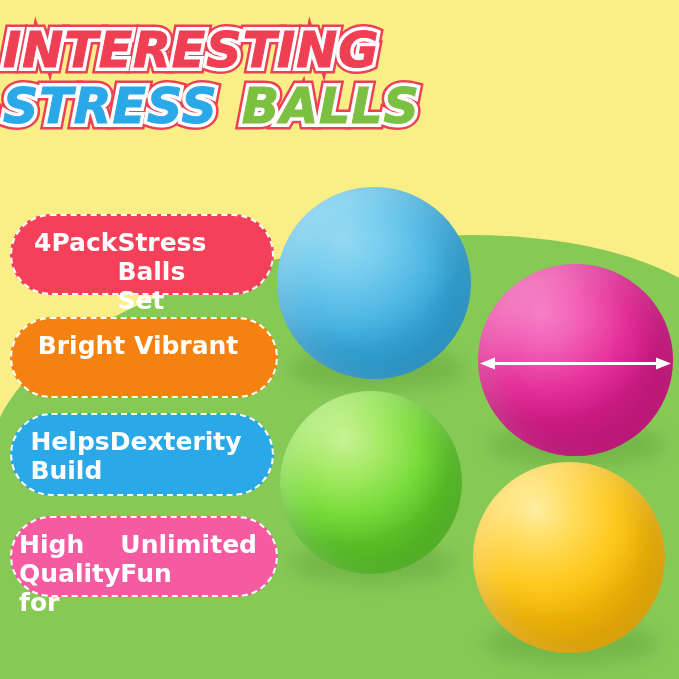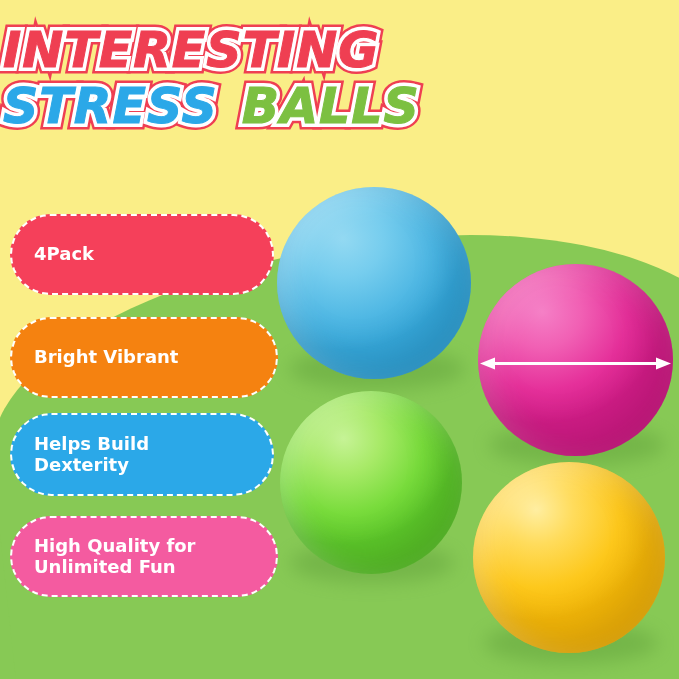--- a/index.html
+++ b/index.html
@@ -98,25 +98,25 @@
   
   .pill {
     position: absolute;
     left: 10px;
     box-sizing: border-box;
     border: 2px dashed #ffffff;
     border-radius: 44px;
     color: #ffffff;
     font-family: "DejaVu Sans", sans-serif;
     font-weight: bold;
-    font-size: 18px;
+    font-size: 25px;
     line-height: 1.16;
     padding: 12px 34px 12px 22px;
     display: flex;
-    flex-direction: column;
+    flex-direction: row;
     justify-content: center;
   }
   .pill span { display: block; }
 
   .pill-1 { top: 214px; width: 264px; height: 81px; background: #f5405a; }
   .pill-2 { top: 317px; width: 268px; height: 81px; background: #f58210; }
   .pill-3 { top: 413px; width: 264px; height: 83px; background: #2ba8e8; }
   .pill-4 { top: 516px; width: 268px; height: 81px; background: #f45ba0; }
 
   
@@ -237,20 +237,21 @@
       <span class="tword">
         <span class="lyr ring-out">BALLS</span>
         <span class="lyr ring-white">BALLS</span>
         <span class="fill c-green">BALLS</span>
       </span>
     </div>
   </div>
 
   <div class="pill pill-1">
     <span>4Pack</span>
+    <span>Stress Balls Set</span>
   </div>
   <div class="pill pill-2">
     <span>Bright Vibrant</span>
   </div>
   <div class="pill pill-3">
     <span>Helps Build</span>
     <span>Dexterity</span>
   </div>
   <div class="pill pill-4">
     <span>High Quality for</span>

